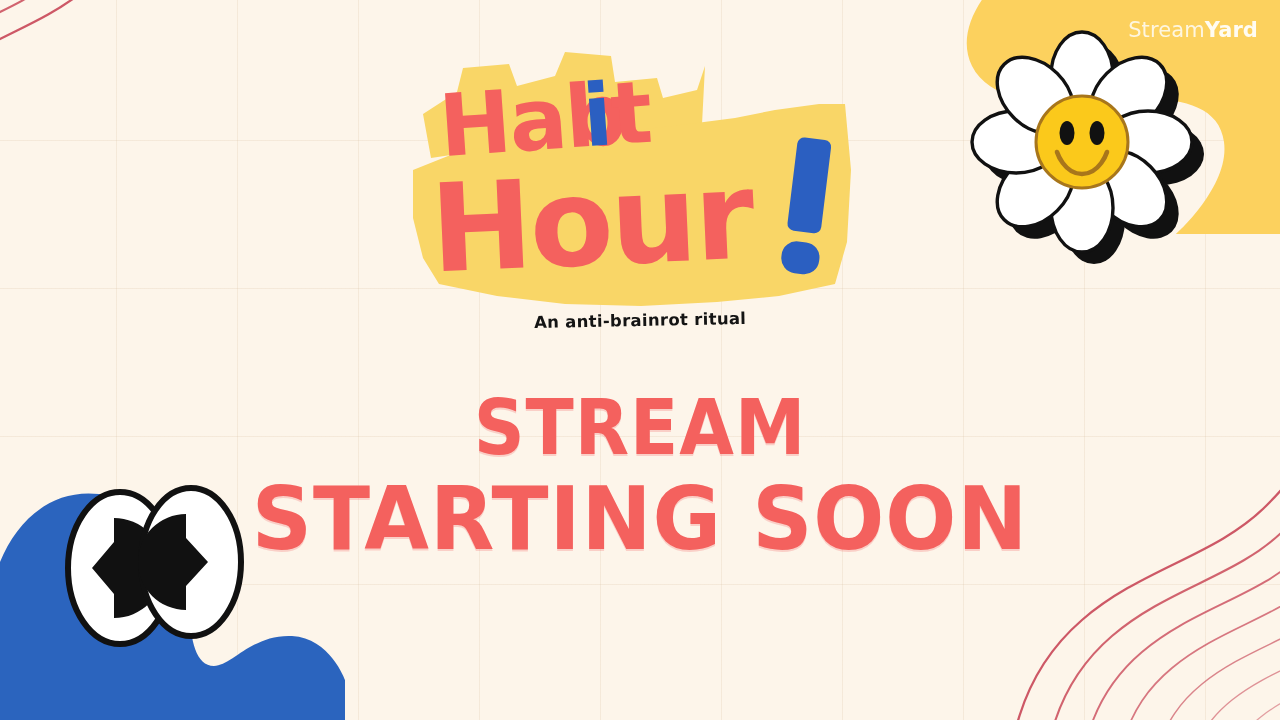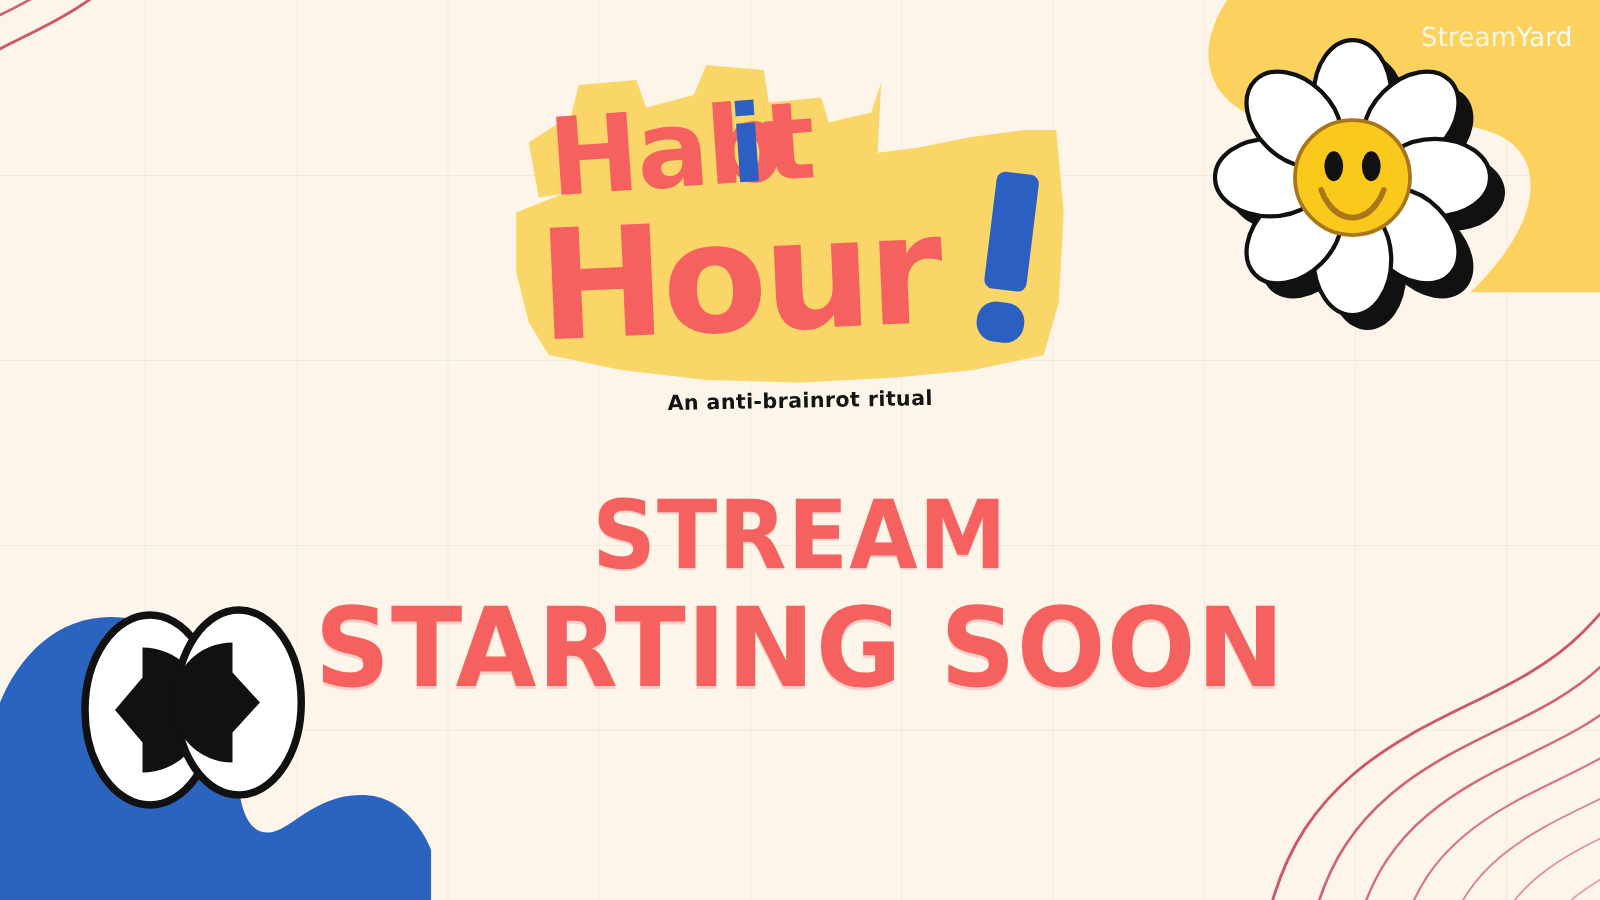--- a/index.html
+++ b/index.html
@@ -121,21 +121,21 @@
     position: absolute;
     right: 22px;
     top: 18px;
     font-family: "DejaVu Sans", sans-serif;
     font-size: 21px;
     letter-spacing: 0.1px;
     color: rgba(255,255,255,0.92);
     white-space: nowrap;
   }
   .watermark .wm-light { font-weight: 400; opacity: 0.88; }
-  .watermark .wm-bold { font-weight: 400; }
+  .watermark .wm-bold { font-weight: 700; }
 </style>
 </head>
 <body>
 
 <div id="stage">
 
   <div class="grid-layer"></div>
 
   <svg class="corner-arcs tl" viewBox="0 0 480 480">
     <g fill="none" stroke="#C94A5A" stroke-linecap="round">

